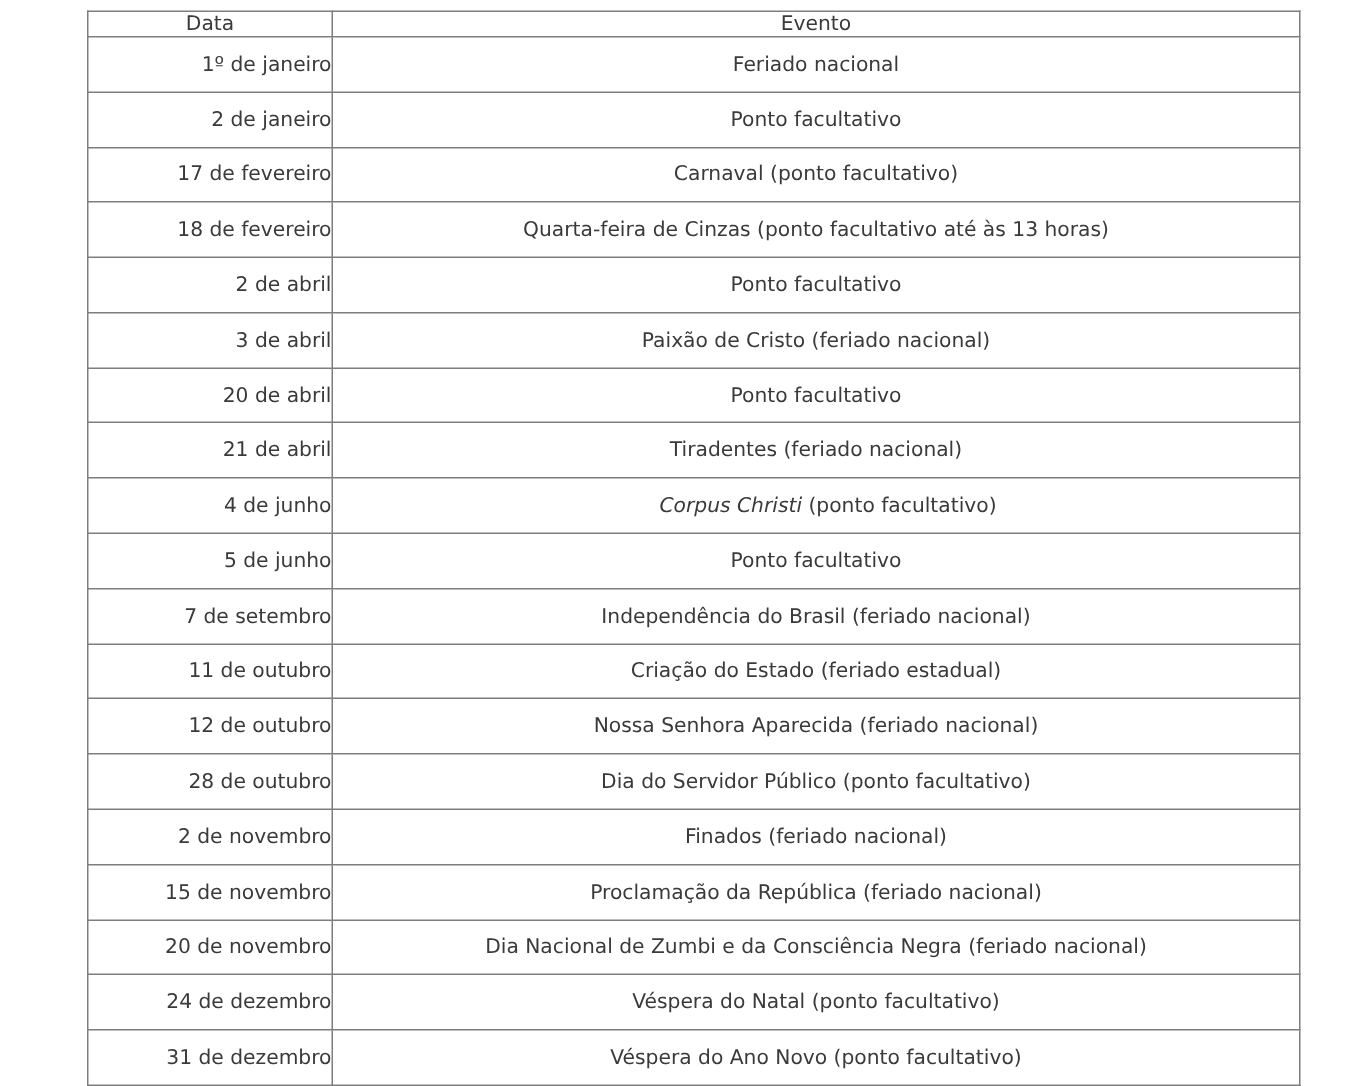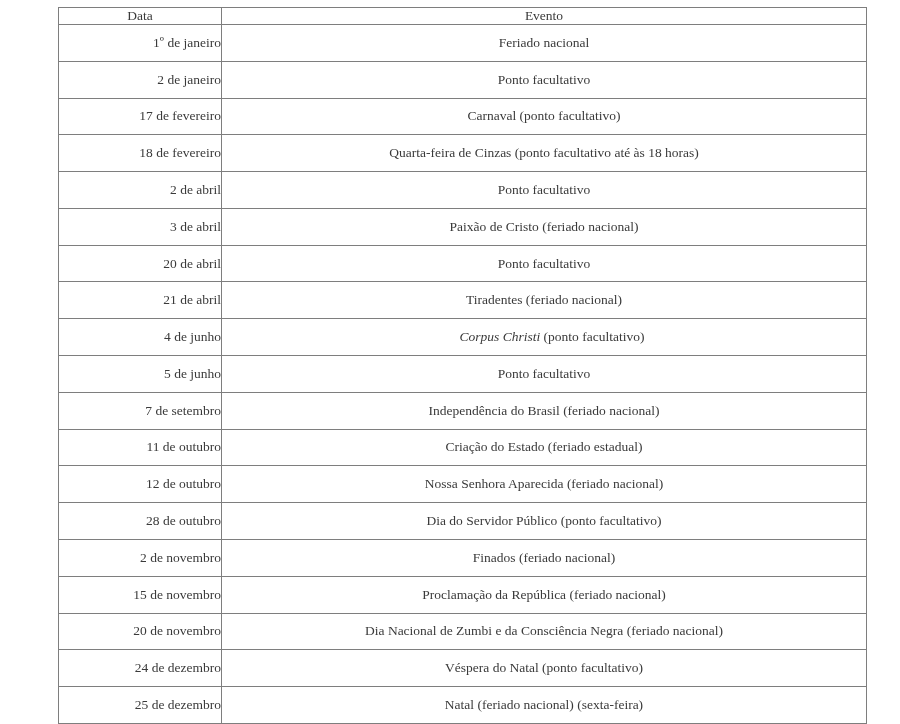--- a/index.html
+++ b/index.html
@@ -10,21 +10,20 @@
     background: #ffffff;
     overflow: hidden;
     font-family: "DejaVu Sans", "Liberation Sans", sans-serif;
   }
   .table-wrap {
     position: absolute;
     left: 58px;
     top: 7px;
     width: 808px;
     height: 717px;
-    font-family: Liberation Serif, serif;
   }
   table.holidays {
     border-collapse: collapse;
     table-layout: fixed;
     width: 100%;
     height: 100%;
     color: #3a3a3a;
     font-size: 13.5px;
   }
   table.holidays th,
@@ -76,21 +75,21 @@
         <tr>
           <td class="date-cell">2 de janeiro</td>
           <td class="event-cell">Ponto facultativo</td>
         </tr>
         <tr>
           <td class="date-cell">17 de fevereiro</td>
           <td class="event-cell">Carnaval (ponto facultativo)</td>
         </tr>
         <tr>
           <td class="date-cell">18 de fevereiro</td>
-          <td class="event-cell">Quarta-feira de Cinzas (ponto facultativo até às 18 horas)</td>
+          <td class="event-cell">Quarta-feira de Cinzas (ponto facultativo até às 13 horas)</td>
         </tr>
         <tr>
           <td class="date-cell">2 de abril</td>
           <td class="event-cell">Ponto facultativo</td>
         </tr>
         <tr>
           <td class="date-cell">3 de abril</td>
           <td class="event-cell">Paixão de Cristo (feriado nacional)</td>
         </tr>
         <tr>
@@ -135,18 +134,18 @@
         </tr>
         <tr>
           <td class="date-cell">20 de novembro</td>
           <td class="event-cell">Dia Nacional de Zumbi e da Consciência Negra (feriado nacional)</td>
         </tr>
         <tr>
           <td class="date-cell">24 de dezembro</td>
           <td class="event-cell">Véspera do Natal (ponto facultativo)</td>
         </tr>
         <tr>
-          <td class="date-cell">25 de dezembro</td>
-          <td class="event-cell">Natal (feriado nacional) (sexta-feira)</td>
+          <td class="date-cell">31 de dezembro</td>
+          <td class="event-cell">Véspera do Ano Novo (ponto facultativo)</td>
         </tr>
       </tbody>
   </table>
 </div>
 
 </body></html>

